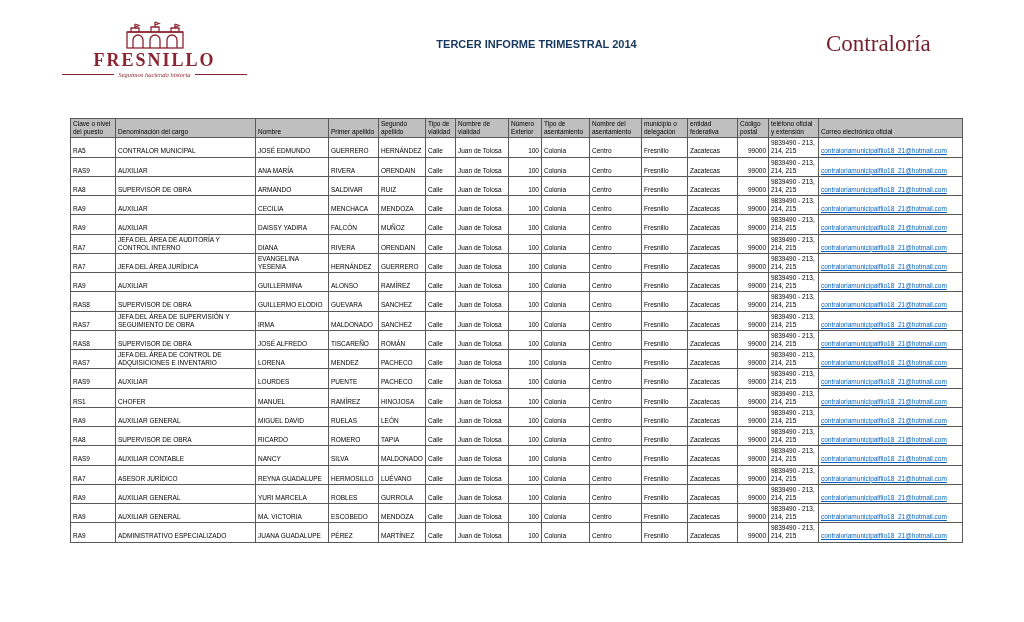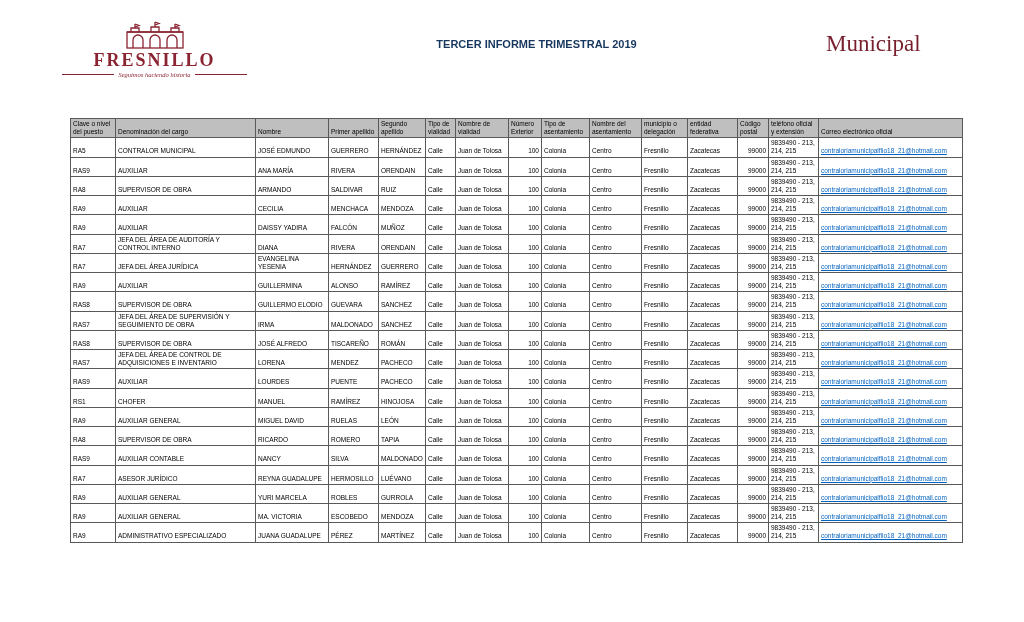--- a/index.html
+++ b/index.html
@@ -119,25 +119,25 @@
           </g>
         </svg>
       </div>
       <div class="logo-name">FRESNILLO</div>
       <div class="logo-tagline">
           <span>Seguimos haciendo historia</span>
         </div>
     </div>
 
     <div class="center-title">
-      <div>TERCER INFORME TRIMESTRAL 2019</div>
+      <div>TERCER INFORME TRIMESTRAL 2014</div>
     </div>
 
     <div class="logo-right">
-      <div>Municipal</div>
+      <div>Contraloría</div>
     </div>
 
   </div>
 
   <div class="table-wrap">
     <table class="directory">
       <colgroup>
         <col style="width:45px">
           <col style="width:140px">
           <col style="width:73px">

